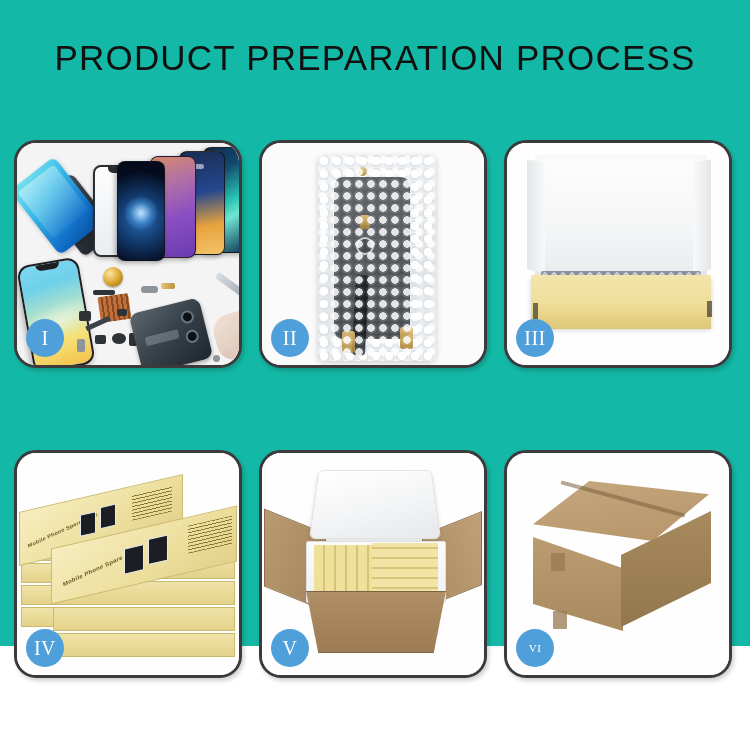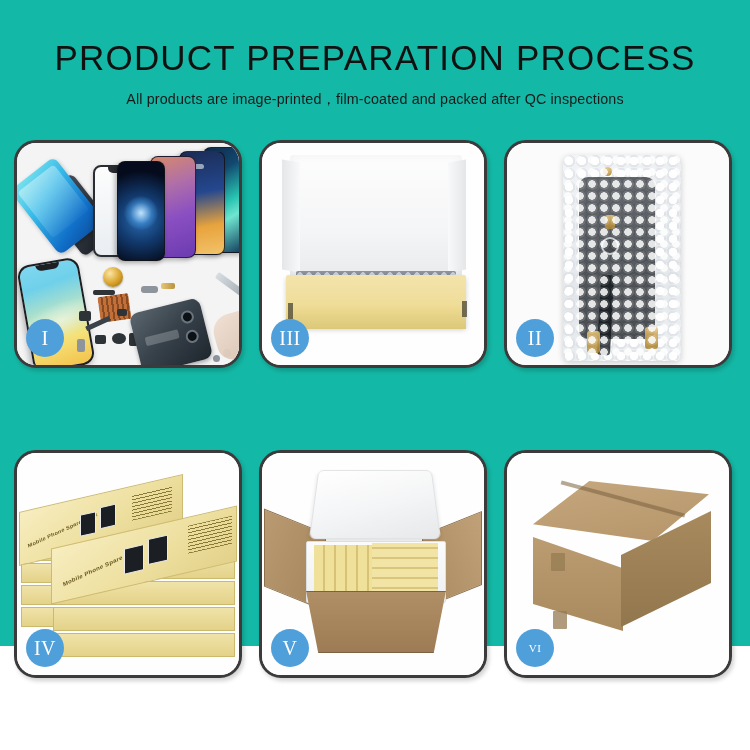--- a/index.html
+++ b/index.html
@@ -414,21 +414,20 @@
     position:absolute; background: rgba(150,123,82,0.75); border-radius:1px;
   }
 </style>
 </head>
 <body>
 
 <div id="page">
 
   <div class="header">
     <div class="title">PRODUCT PREPARATION PROCESS</div>
-    <div class="subtitle">All products are image-printed，film-coated and packed after QC inspections</div>
   </div>
 
   <div class="grid">
 
     <div class="panel">
       <div class="panel-stage p1-bg">
 
         <div class="adhesive-back"></div>
         <div class="adhesive"></div>
 
@@ -467,52 +466,52 @@
 
         <div class="tweezer"></div>
         <div class="finger"></div>
 
         <div class="badge">I</div>
       </div>
 
     </div>
 
     <div class="panel">
-      <div class="panel-stage p3-bg">
-        <div class="p3-lid"></div>
-        <div class="p3-lid-flapL"></div>
-        <div class="p3-lid-flapR"></div>
-        <div class="p3-bubble-fill"></div>
-        <div class="p3-tray"></div>
-        <div class="p3-tray-front"></div>
-        <div class="p3-corner" style="left:26px;top:160px;"></div>
-        <div class="p3-corner" style="left:200px;top:158px;"></div>
-        <div class="badge">III</div>
-      </div>
-
-    </div>
-
-    <div class="panel">
       <div class="panel-stage p2-bg">
         <div class="bubblepack">
           <span class="inner-screen"></span>
           <span class="camhole"></span>
           <span class="flex-tail"></span>
           <span class="conn c1"></span>
           <span class="conn c2"></span>
           <span class="conn c3"></span>
           <span class="conn c4"></span>
           <span class="bubble-overlay"></span>
         </div>
         <div class="badge">II</div>
       </div>
 
     </div>
 
     <div class="panel">
+      <div class="panel-stage p3-bg">
+        <div class="p3-lid"></div>
+        <div class="p3-lid-flapL"></div>
+        <div class="p3-lid-flapR"></div>
+        <div class="p3-bubble-fill"></div>
+        <div class="p3-tray"></div>
+        <div class="p3-tray-front"></div>
+        <div class="p3-corner" style="left:26px;top:160px;"></div>
+        <div class="p3-corner" style="left:200px;top:158px;"></div>
+        <div class="badge">III</div>
+      </div>
+
+    </div>
+
+    <div class="panel">
       <div class="panel-stage p4-bg">
         <div class="stack">
 
           <div class="bx" style="left:0px;top:48px;width:96px;height:20px;"></div>
           <div class="bx" style="left:0px;top:70px;width:96px;height:20px;"></div>
           <div class="bx" style="left:0px;top:92px;width:96px;height:20px;"></div>
           <div class="bx" style="left:0px;top:114px;width:96px;height:20px;"></div>
           <div class="bx" style="left:0px;top:136px;width:96px;height:20px;"></div>
 
           <div class="bx" style="left:32px;top:84px;width:182px;height:24px;"></div>

